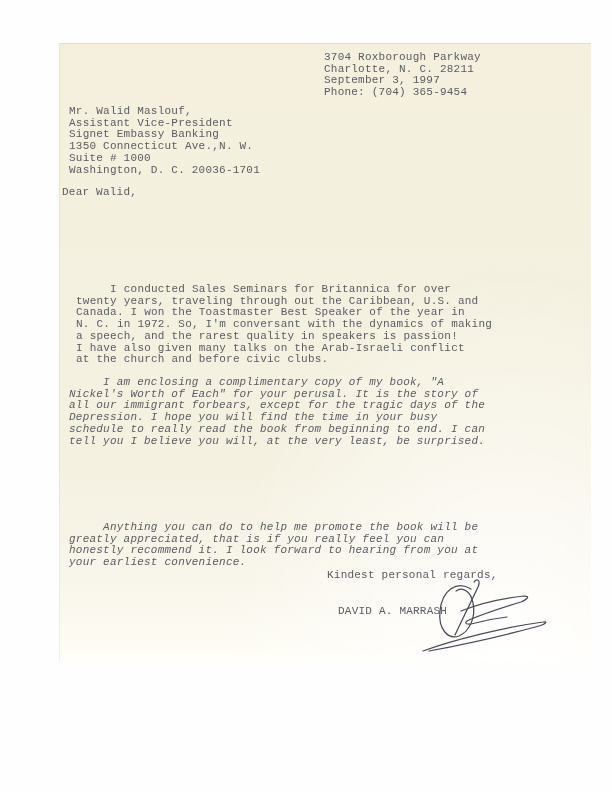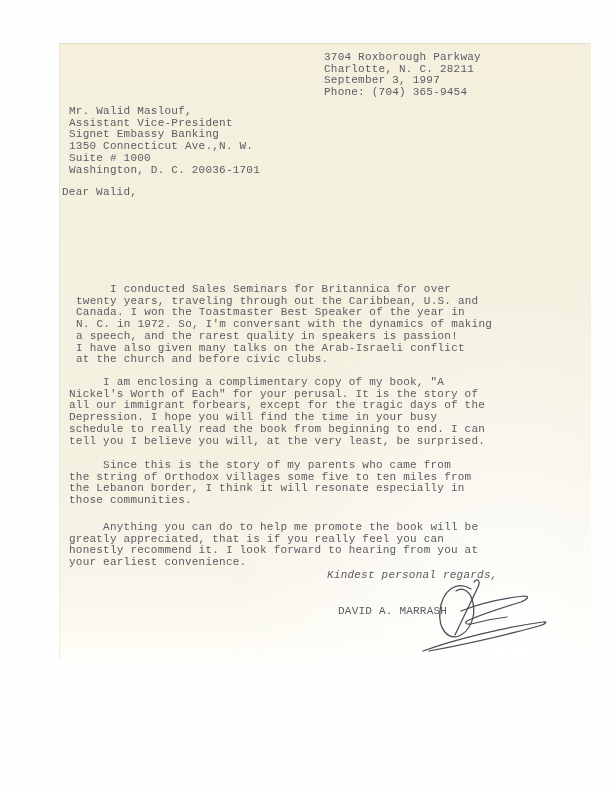--- a/index.html
+++ b/index.html
@@ -33,24 +33,24 @@
     font-size: 11px;
     line-height: 11.7px;
     letter-spacing: 0.22px;
     color: #5b5b63;
   }
   .sender-block    { left: 264px; top: 8px;   }
   .recipient-block { left: 9px;   top: 62px;  }
   .salutation      { left: 2px;   top: 143px; }
   .para-1          { left: 9px;   top: 165px; }
   .para-2          { left: 16px;   top: 240px; }
-  .para-3          { left: 9px;   top: 333px; }
+  .para-3          { left: 9px;   top: 333px; font-style: italic; }
   .para-4          { left: 9px;   top: 416px; }
-  .para-5          { left: 9px;   top: 478px; }
-  .closing         { left: 267px; top: 526px; font-style: italic; }
+  .para-5          { left: 9px;   top: 478px; font-style: italic; }
+  .closing         { left: 267px; top: 526px; }
   .signer-name     { left: 278px; top: 562px; }
   .signature {
     position: absolute;
     left: 351px;
     top: 533px;
     width: 140px;
     height: 80px;
   }
   .signature path {
     fill: none;
@@ -89,24 +89,20 @@
 I have also given many talks on the Arab-Israeli conflict
 at the church and before civic clubs.</div>
 
     <div class="block para-3">     I am enclosing a complimentary copy of my book, "A
 Nickel's Worth of Each" for your perusal. It is the story of
 all our immigrant forbears, except for the tragic days of the
 Depression. I hope you will find the time in your busy
 schedule to really read the book from beginning to end. I can
 tell you I believe you will, at the very least, be surprised.</div>
 
-    <div class="block para-4">     Since this is the story of my parents who came from
-the string of Orthodox villages some five to ten miles from
-the Lebanon border, I think it will resonate especially in
-those communities.</div>
 
     <div class="block para-5">     Anything you can do to help me promote the book will be
 greatly appreciated, that is if you really feel you can
 honestly recommend it. I look forward to hearing from you at
 your earliest convenience.</div>
 
     <div class="block closing">Kindest personal regards,</div>
 
     <div class="block signer-name">DAVID A. MARRASH</div>
 

